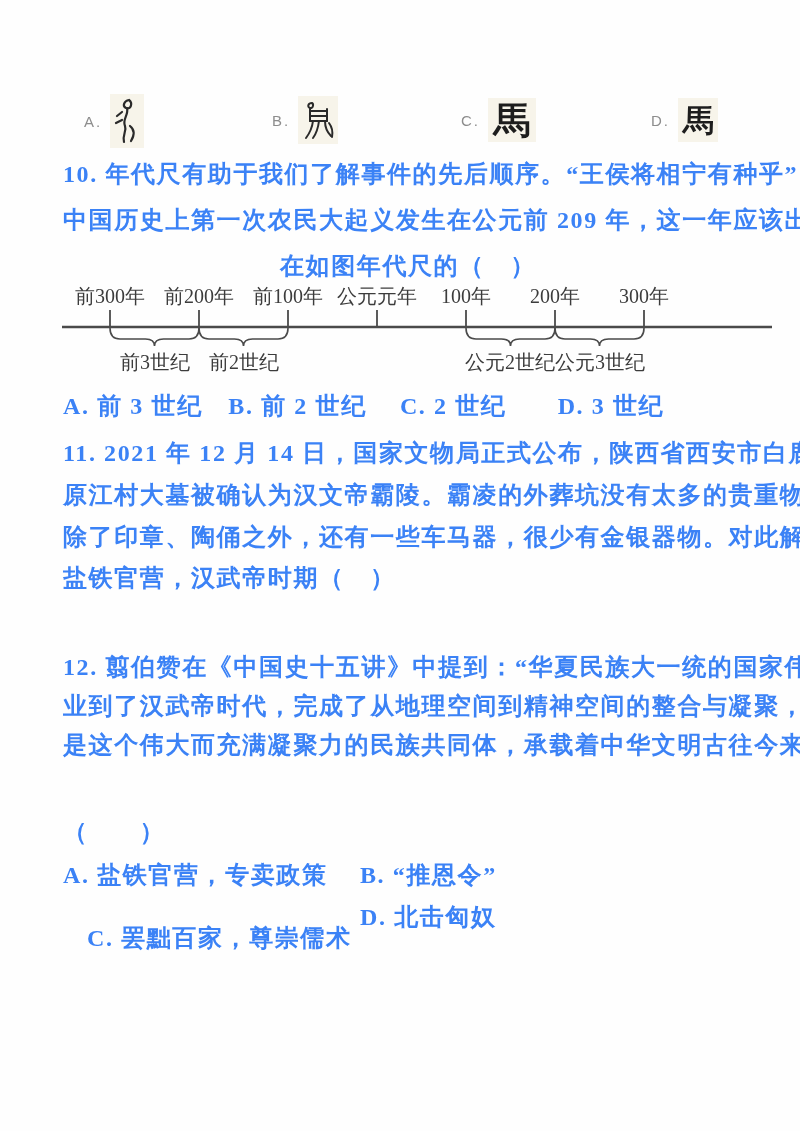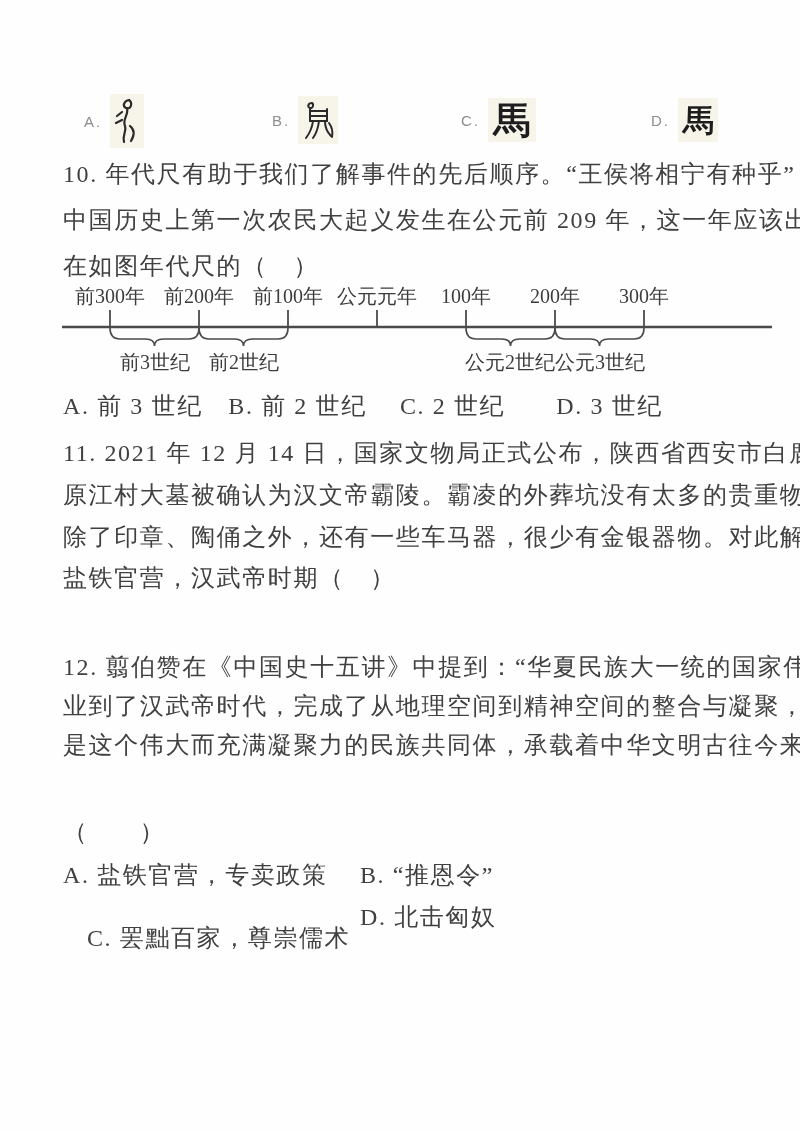--- a/index.html
+++ b/index.html
@@ -25,21 +25,22 @@
     display: flex; align-items: center; justify-content: center;
   }
   .glyph-char { color: #1d1d1d; line-height: 1; }
   .glyph-char.clerical { font-size: 37px; font-weight: bold; }
   .glyph-char.regular  { font-size: 31px; font-weight: 600; transform: skewX(-2deg); }
 
   
   .textline {
     position: absolute; left: 63px; width: 690px;
     font-size: 24px; letter-spacing: 1.6px; white-space: nowrap;
-    color: #404040;
+    color: #3b82f6;
+    font-weight: bold;
   }
 
   
   .timeline { position: absolute; left: 60px; top: 283px; }
   .timeline text {
     font-family: "Liberation Serif", "DejaVu Sans", serif;
     font-size: 20px; fill: #3c3c3c;
   }
   .timeline .tl-stroke { stroke: #4a4a4a; fill: none; }
 
@@ -94,21 +95,21 @@
     <div class="script-opt" style="left:651px; top:12px;">
       <span class="opt-label">D.</span>
       <span class="glyph-box" style="width:40px; height:44px;">
         <span class="glyph-char regular">馬</span>
       </span>
     </div>
   </div>
 
   <div class="textline" style="top:158px;">10. 年代尺有助于我们了解事件的先后顺序。“王侯将相宁有种乎”</div>
   <div class="textline" style="top:204px;">中国历史上第一次农民大起义发生在公元前 209 年，这一年应该出现</div>
-  <div class="textline" style="top:250px;">在如图年代尺的（　）</div>
+  <div class="textline" style="top:250px;text-align:center;">在如图年代尺的（　）</div>
 
   <svg class="timeline" width="716" height="94" viewBox="0 0 716 94">
 
     <text x="50" y="20" text-anchor="middle">前300年</text>
     <text x="139" y="20" text-anchor="middle">前200年</text>
     <text x="228" y="20" text-anchor="middle">前100年</text>
     <text x="317" y="20" text-anchor="middle">公元元年</text>
     <text x="406" y="20" text-anchor="middle">100年</text>
     <text x="495" y="20" text-anchor="middle">200年</text>
     <text x="584" y="20" text-anchor="middle">300年</text>

